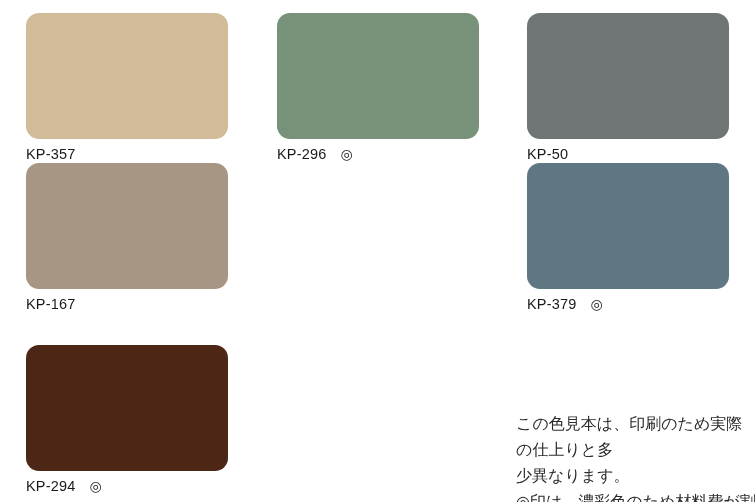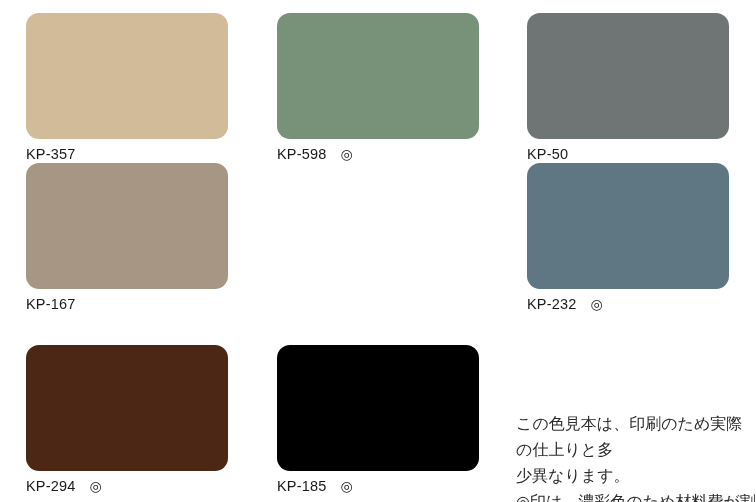--- a/index.html
+++ b/index.html
@@ -80,40 +80,36 @@
 </head>
 <body>
 
 <div id="swatch-sheet">
     <div class="swatch-cell col-0 row-0">
       <div class="swatch-chip" style="background: rgb(210, 187, 152);"></div>
       <div class="swatch-label"><span>KP-357</span></div>
     </div>
     <div class="swatch-cell col-1 row-0">
       <div class="swatch-chip" style="background: rgb(120, 145, 121);"></div>
-      <div class="swatch-label"><span>KP-598</span><span class="premium-mark">◎</span></div>
+      <div class="swatch-label"><span>KP-296</span><span class="premium-mark">◎</span></div>
     </div>
     <div class="swatch-cell col-2 row-0">
       <div class="swatch-chip" style="background: rgb(110, 117, 116);"></div>
       <div class="swatch-label"><span>KP-50</span></div>
     </div>
     <div class="swatch-cell col-0 row-1">
       <div class="swatch-chip" style="background: rgb(168, 150, 133);"></div>
       <div class="swatch-label"><span>KP-167</span></div>
     </div>
     <div class="swatch-cell col-2 row-1">
       <div class="swatch-chip" style="background: rgb(95, 118, 131);"></div>
-      <div class="swatch-label"><span>KP-232</span><span class="premium-mark">◎</span></div>
+      <div class="swatch-label"><span>KP-379</span><span class="premium-mark">◎</span></div>
     </div>
     <div class="swatch-cell col-0 row-2">
       <div class="swatch-chip" style="background: rgb(77, 39, 22);"></div>
       <div class="swatch-label"><span>KP-294</span><span class="premium-mark">◎</span></div>
-    </div>
-    <div class="swatch-cell col-1 row-2">
-      <div class="swatch-chip" style="background: rgb(0, 0, 0);"></div>
-      <div class="swatch-label"><span>KP-185</span><span class="premium-mark">◎</span></div>
     </div>
     <div id="disclaimer">
       <p>この色見本は、印刷のため実際の仕上りと多</p>
       <p>少異なります。</p>
       <p>◎印は、濃彩色のため材料費が割高になります。</p>
     </div>
   </div>
 
 </body></html>

